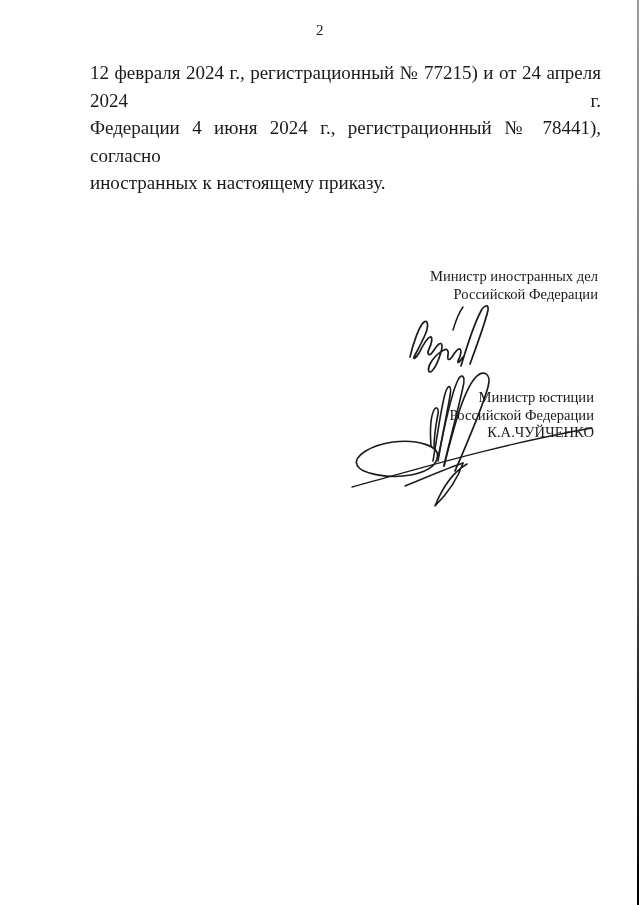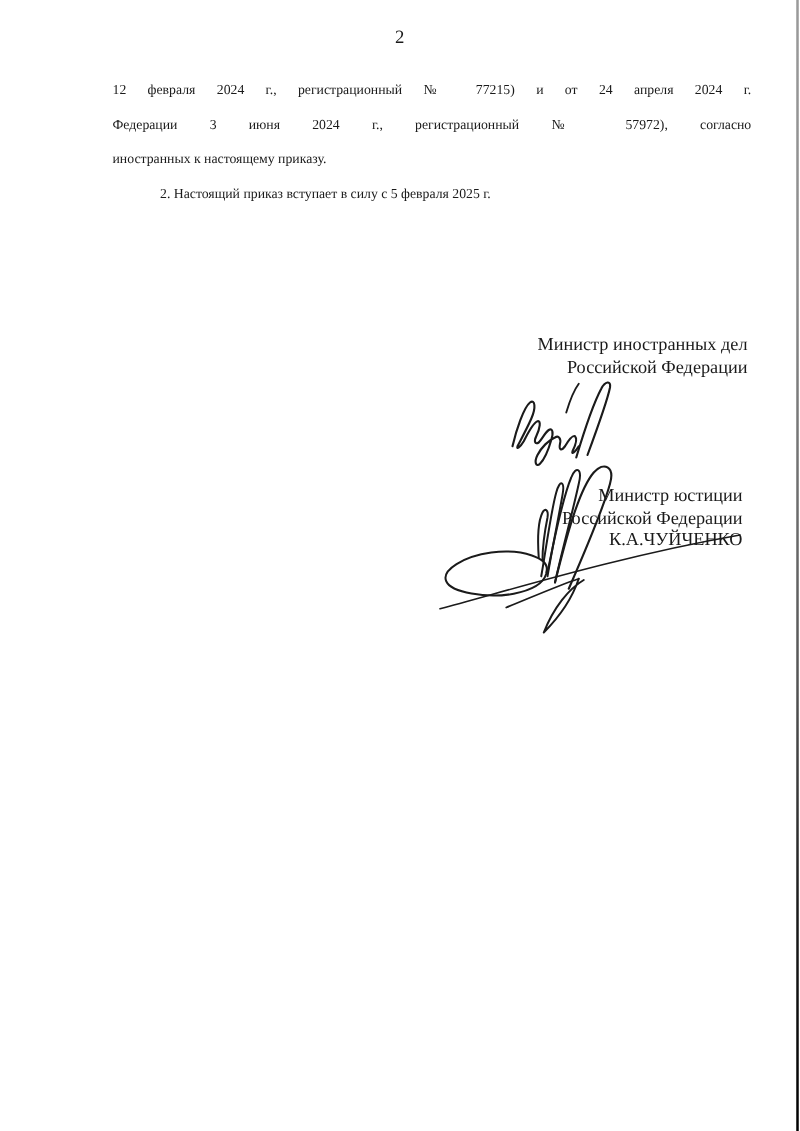--- a/index.html
+++ b/index.html
@@ -20,21 +20,21 @@
     width: 640px;
     text-align: center;
     font-size: 15px;
     letter-spacing: 0.5px;
   }
   .body-text {
     position: absolute;
     left: 90px;
     top: 59px;
     width: 511px;
-    font-size: 11px;
+    font-size: 19px;
     line-height: 27.5px;
   }
   .line-justify {
     text-align: justify;
     text-align-last: justify;
   }
   .line-plain { text-align: left; }
   .para-2 {
     text-indent: 38px;
     text-align: left;
@@ -72,23 +72,22 @@
 </style>
 </head>
 <body>
 
 <div class="page">
 
   <div class="page-number">2</div>
 
   <div class="body-text">
     <div class="line-justify">12 февраля 2024 г., регистрационный № 77215) и от 24 апреля 2024 г.</div>
-    <div class="line-justify">Федерации 3 июня 2024 г., регистрационный № 57972), согласно</div>
+    <div class="line-justify">Федерации 4 июня 2024 г., регистрационный № 78441), согласно</div>
     <div class="line-plain">иностранных к настоящему приказу.</div>
-    <div class="para-2">2. Настоящий приказ вступает в силу с 5 февраля 2025 г.</div>
   </div>
 
   <div class="sig-block sig-block-1">
     <div>Министр иностранных дел</div>
     <div>Российской Федерации</div>
   </div>
 
   <svg class="sig-svg sig-svg-1" width="100" height="75" viewBox="0 0 100 75" xmlns="http://www.w3.org/2000/svg">
     <path stroke-width="1.7" d="M7,57 C10,44 16,26 21,22 C25,19 26,26 22,35 C18,44 13,53 11,57 C10,60 13,58 16,53 C19,47 24,38 27,37 C30,36 29,43 26,49 C24,53 25,56 28,54 C31,51 33,46 36,44 C39,42 40,46 38,52 C36,59 33,67 29,71 C26,74 24,70 27,64 C30,58 36,52 41,50 C44,48 46,51 45,55 C44,60 46,61 49,57 C52,52 55,48 57,49 C59,51 57,57 55,61 C54,64 57,62 60,57"></path>
     <path stroke-width="1.7" d="M58,66 C64,46 71,24 78,11 C81,5 86,4 85,10 C83,20 74,45 67,64"></path>

